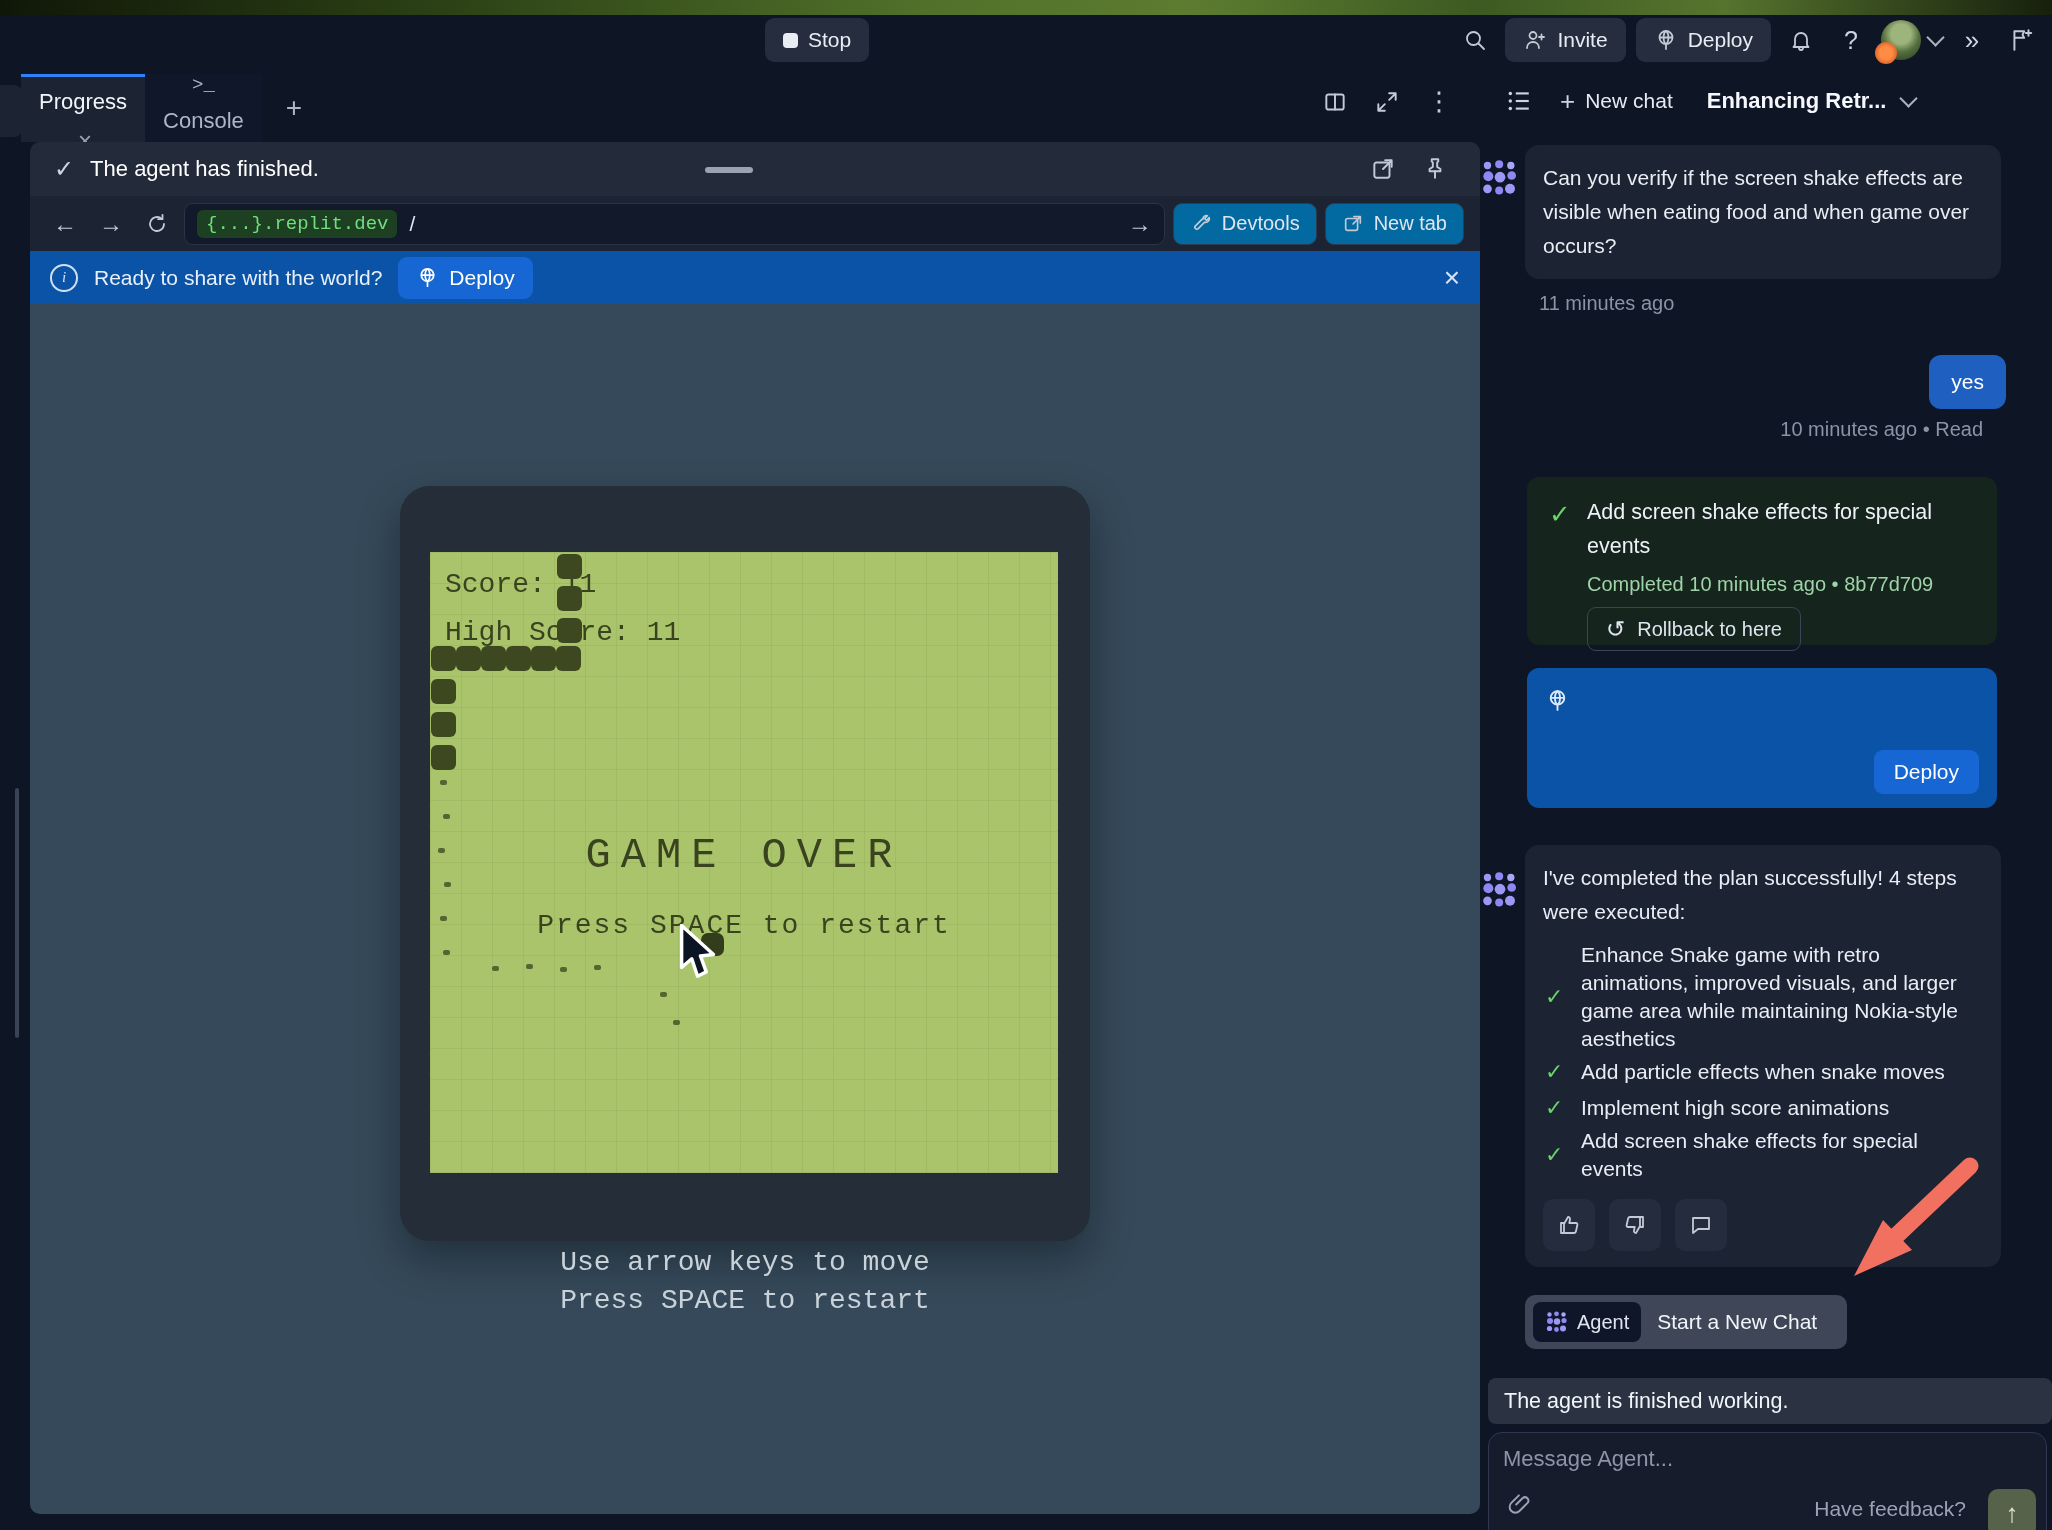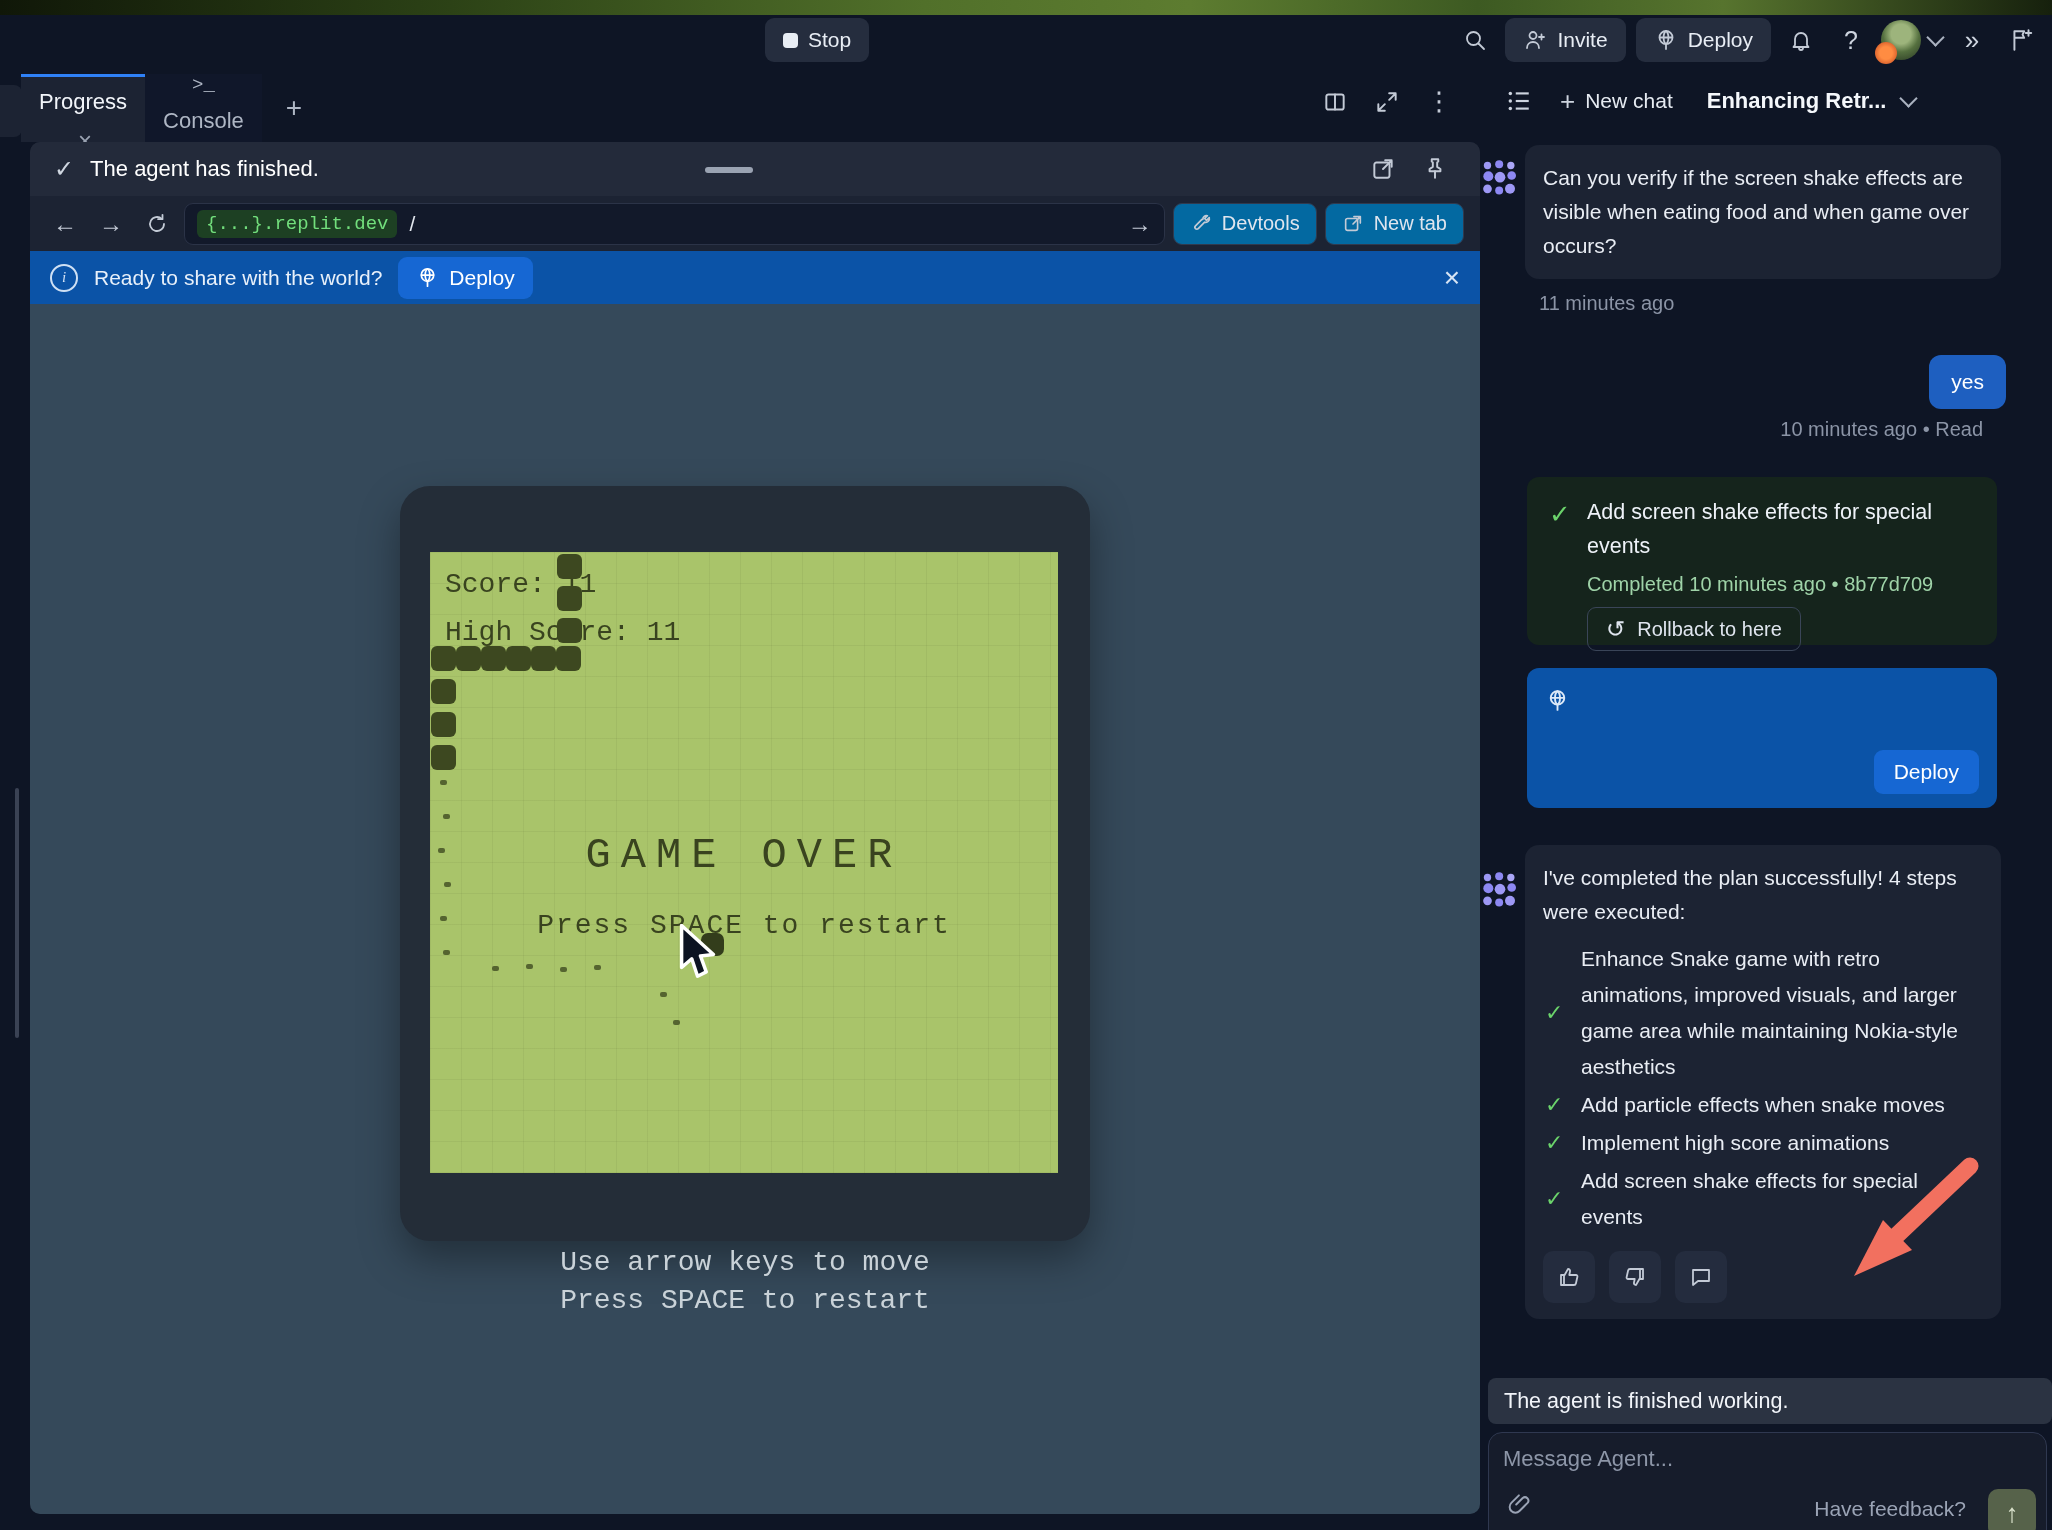--- a/index.html
+++ b/index.html
@@ -98,21 +98,21 @@
   .rollback-btn{position:absolute;left:60px;top:130px;display:inline-flex;align-items:center;gap:12px;height:42px;padding:0 18px;
     border:1px solid #3a4558;border-radius:9px;font-size:20px;color:#dfe5ee;cursor:pointer;}
   .deploy-card{position:absolute;background:var(--banner-blue);border-radius:12px;}
   .deploy-card-text{position:absolute;left:50px;top:16px;width:380px;font-size:21.5px;line-height:36px;color:#eaf1fa;}
   .deploy-card-btn{position:absolute;right:18px;bottom:14px;height:44px;padding:0 20px;display:flex;align-items:center;
     background:var(--button-blue);border-radius:9px;font-size:21px;color:#fff;cursor:pointer;}
   .plan-bubble{position:absolute;left:49px;top:775px;width:440px;}
   .plan-intro{margin:0 0 12px 0;}
   .plan-item{display:flex;align-items:center;gap:12px;margin:2px 0 2px 2px;}
   .plan-item .ck{color:var(--success-green);font-size:22px;width:24px;flex:none;}
-  .plan-item .tx{font-size:21px;line-height:36px;color:#e9edf4;}
+  .plan-item .tx{font-size:21px;line-height:28px;color:#e9edf4;}
   .feedback-row{display:flex;gap:14px;margin-top:16px;}
   .fb-btn{width:52px;height:52px;border-radius:10px;background:#242c3e;display:flex;align-items:center;justify-content:center;cursor:pointer;}
   .pill{position:absolute;left:49px;top:1225px;width:322px;height:54px;background:#3e4657;border-radius:10px;
     display:flex;align-items:center;cursor:pointer;}
   .pill-chip{display:flex;align-items:center;gap:8px;background:#10162a;border-radius:8px;height:40px;padding:0 12px;margin-left:8px;}
   .pill-chip span{font-size:20px;color:#dfe5ee;}
   .pill-start{margin-left:16px;font-size:21px;color:#f2f5fa;}
   .status-banner{position:absolute;left:12px;top:1308px;width:564px;height:46px;background:#2b3342;border-radius:8px;
     display:flex;align-items:center;padding-left:16px;box-sizing:border-box;font-size:21.5px;color:#f2f5fa;}
   .composer{position:absolute;left:12px;top:1362px;width:559px;height:112px;background:#161c2b;border:1.5px solid #2f3850;
@@ -430,20 +430,29 @@
             </svg>
         </div>
       </div>
     </div>
 
     <svg class="red-arrow" width="140" height="128" viewBox="0 0 140 128">
       <path d="M128 10 L52 82" stroke="#f2705f" stroke-width="17" stroke-linecap="round"></path>
       <polygon points="12,120 70,94 41,64" fill="#f2705f"></polygon>
     </svg>
 
+    <div class="pill">
+      <div class="pill-chip">
+        <svg width="24" height="24" viewBox="0 0 24 24">
+            <use href="#agentLogo"></use>
+          </svg>
+        <span>Agent</span>
+      </div>
+      <span class="pill-start">Start a New Chat</span>
+    </div>
 
     <div class="status-banner">
       <span>The agent is finished working.</span>
     </div>
 
     <div class="composer">
       <input type="text" placeholder="Message Agent..." style="">
       <span class="clip">
         <svg width="26" height="26" viewBox="0 0 24 24" class="ico" style="stroke:#9aa3b5">
           <path d="M8.5 12.5l6-6a3.2 3.2 0 0 1 4.5 4.5l-7.5 7.5a5.3 5.3 0 0 1-7.5-7.5l7-7"></path>

